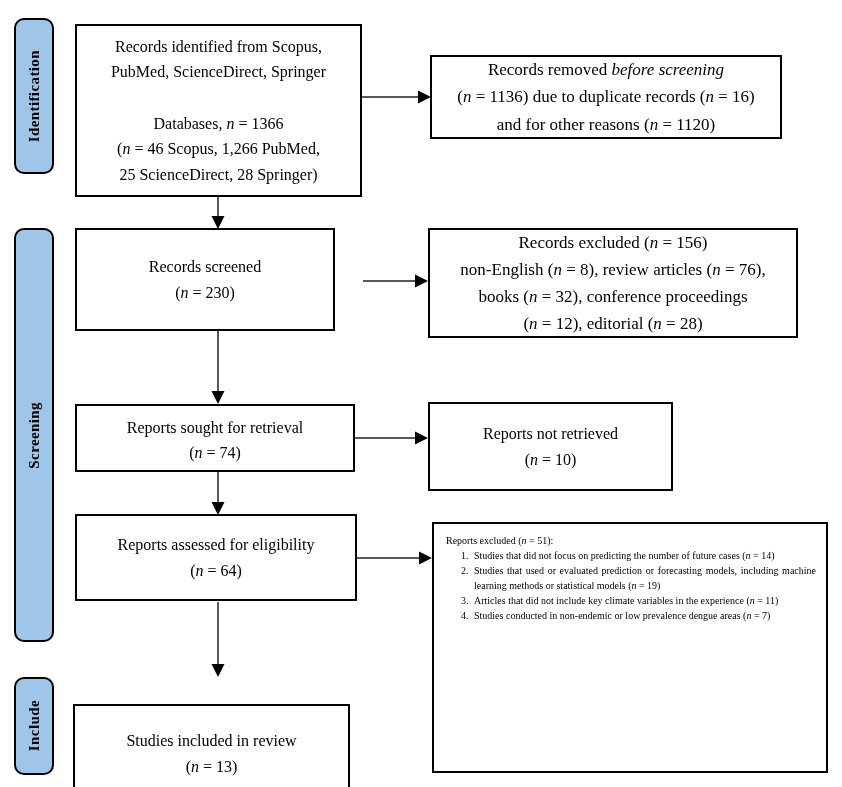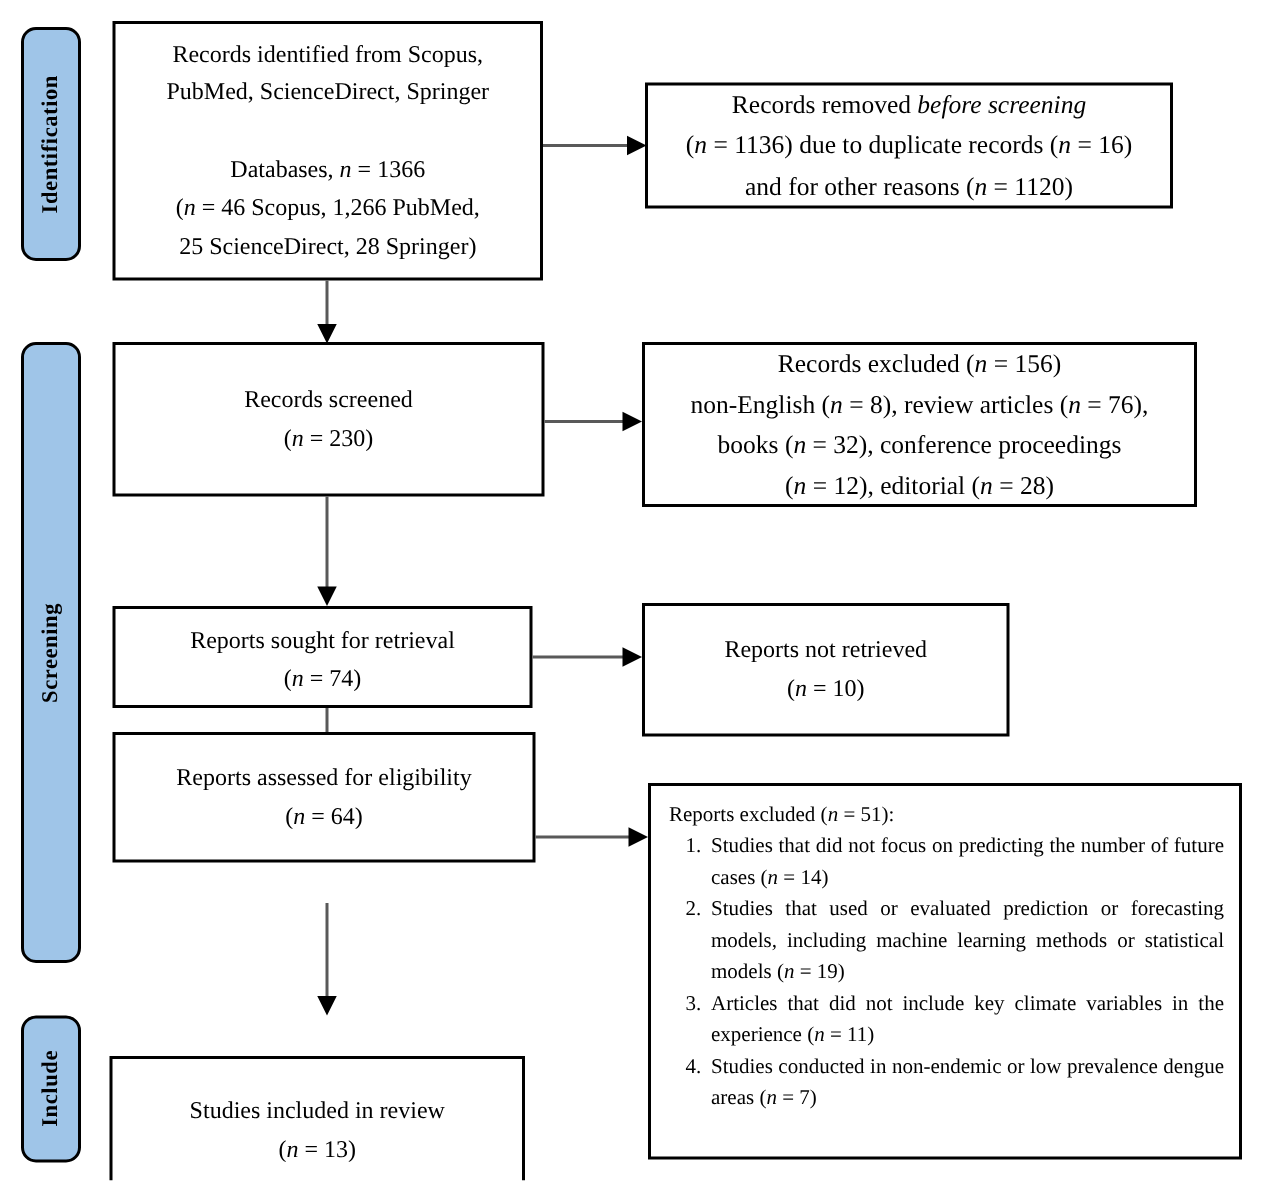--- a/index.html
+++ b/index.html
@@ -46,21 +46,21 @@
     justify-content: center;
     font-size: 16px;
     line-height: 1.6;
     padding: 4px 8px;
   }
   .box .txt { width: 100%; text-align: center; }
   .box.small { font-size: 17px; }
   .box.listbox {
     display: block;
     text-align: left;
-    font-size: 14px;
+    font-size: 10px;
     line-height: 1.5;
     padding: 9px 10px 6px 12px;
   }
   .box.listbox ol {
     margin: 0;
     padding-left: 25px;
   }
   .box.listbox li {
     text-align: justify;
     padding-left: 3px;
@@ -110,33 +110,33 @@
   <div class="stage" style="left:14px; top:18px; width:40px; height:156px;">
     <span class="vlabel">Identification</span>
   </div>
   <div class="stage" style="left:14px; top:228px; width:40px; height:414px;">
     <span class="vlabel">Screening</span>
   </div>
   <div class="stage" style="left:14px; top:677px; width:40px; height:98px;">
     <span class="vlabel">Include</span>
   </div>
 
-  <div class="box" style="left:75px; top:14px; width:287px; height:173px;">
+  <div class="box" style="left:75px; top:24px; width:287px; height:173px;">
     <div class="txt">Records identified from Scopus,<br>PubMed, ScienceDirect, Springer<br><br>Databases, <i>n</i> = 1366<br>(<i>n</i> = 46 Scopus, 1,266 PubMed,<br>25 ScienceDirect, 28 Springer)</div>
   </div>
 
-  <div class="box" style="left:75px; top:228px; width:288px; height:103px;">
+  <div class="box" style="left:75px; top:228px; width:260px; height:103px;">
     <div class="txt">Records screened<br>(<i>n</i> = 230)</div>
   </div>
 
   <div class="box" style="left:75px; top:404px; width:280px; height:68px;align-items:flex-end;">
     <div class="txt">Reports sought for retrieval<br>(<i>n</i> = 74)</div>
   </div>
 
-  <div class="box" style="left:75px; top:488px; width:282px; height:87px;">
+  <div class="box" style="left:75px; top:514px; width:282px; height:87px;">
     <div class="txt">Reports assessed for eligibility<br>(<i>n</i> = 64)</div>
   </div>
 
   <div class="box" style="left:73px; top:704px; width:277px; height:100px;">
     <div class="txt">Studies included in review<br>(<i>n</i> = 13)</div>
   </div>
 
   <div class="box small" style="left:430px; top:55px; width:352px; height:84px;">
     <div class="txt">Records removed <i>before screening</i><br>(<i>n</i> = 1136) due to duplicate records (<i>n</i> = 16)<br>and for other reasons (<i>n</i> = 1120)</div>
   </div>

